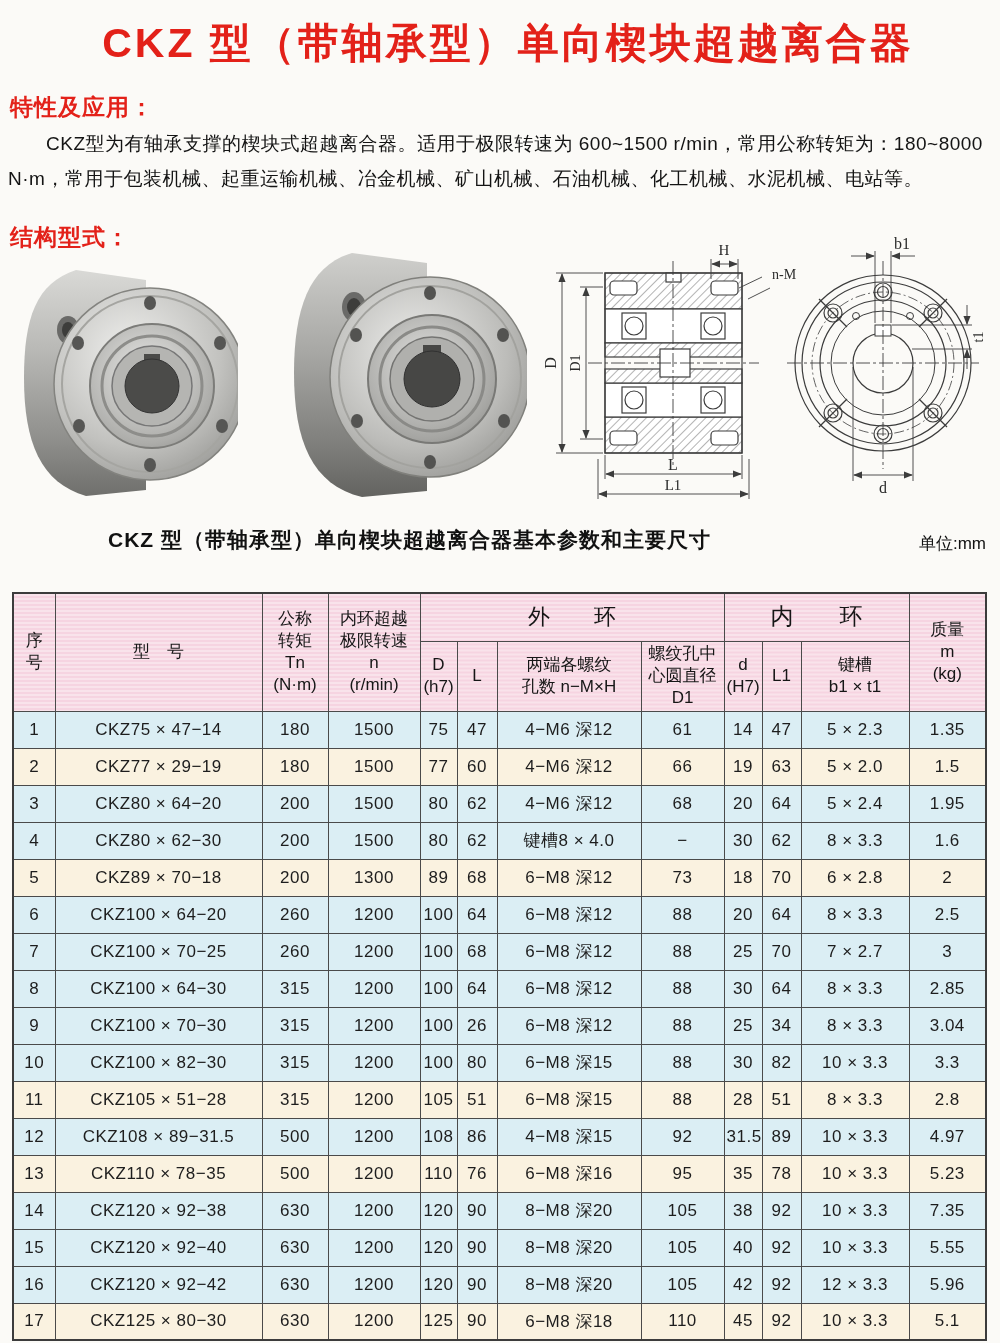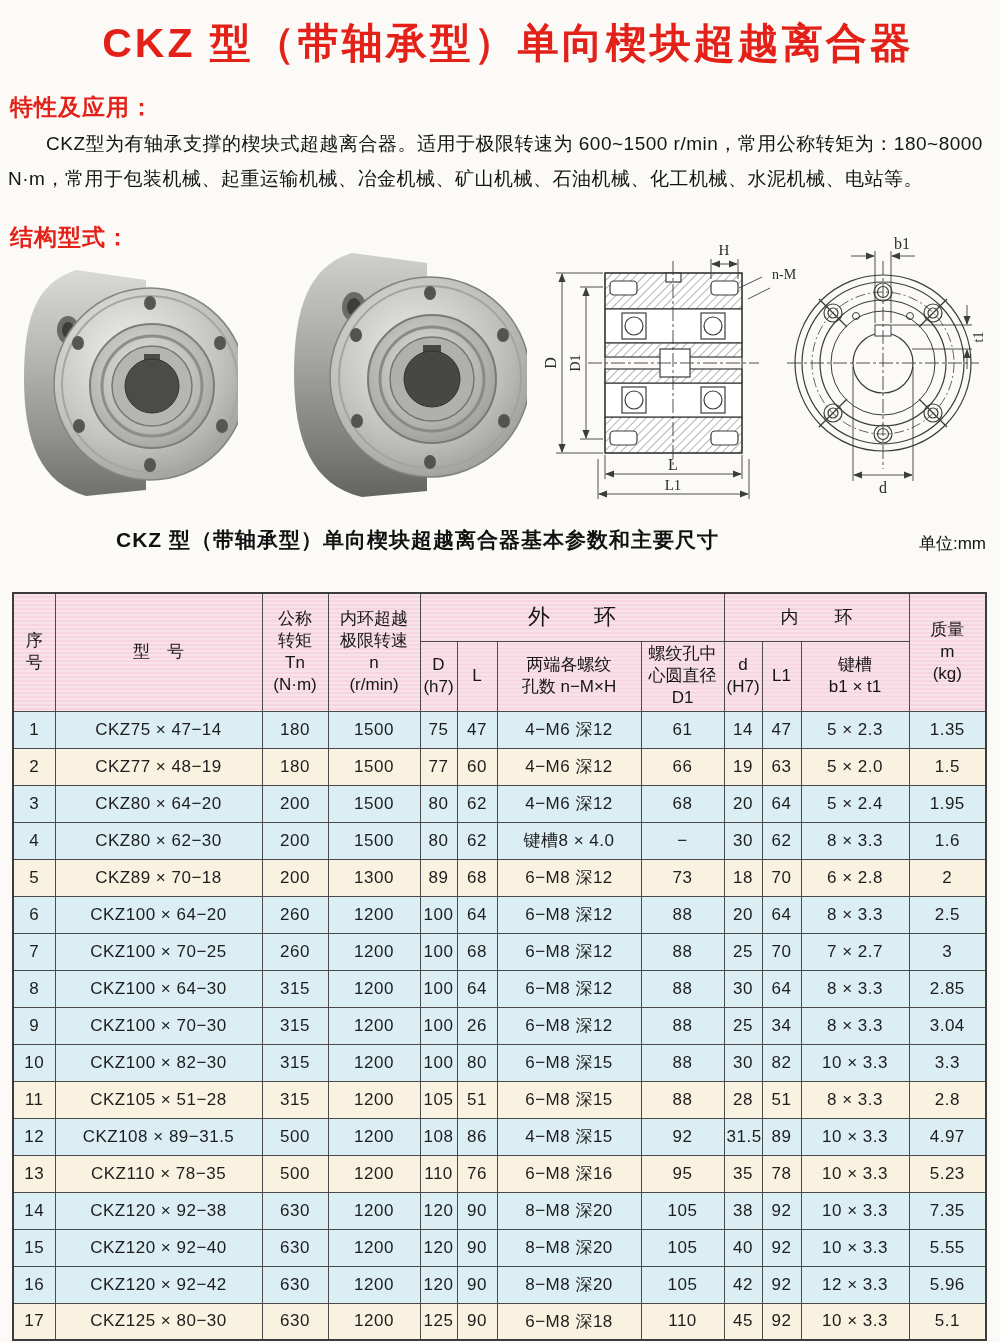--- a/index.html
+++ b/index.html
@@ -20,21 +20,21 @@
   }
   #features-heading{top:92px;}
   #structure-heading{top:222px;}
   .features-text{
     position:absolute;top:126px;left:8px;width:984px;
     font-size:19px;line-height:1.85;text-indent:2em;color:#141414;
     letter-spacing:0.5px;
   }
   .table-title{
     position:absolute;top:526px;left:108px;
-    font-size:21px;font-weight:bold;color:#111;letter-spacing:1px;margin-left:8px;
+    font-size:21px;font-weight:bold;color:#111;letter-spacing:1px;
   }
   .unit-label{
     position:absolute;top:532px;right:14px;
     font-size:17px;color:#111;
   }
   svg text{font-family:"Liberation Serif","DejaVu Serif",serif;}
   
   table.params{
     position:absolute;left:12px;top:592px;width:973px;
     border-collapse:collapse;table-layout:fixed;
@@ -320,21 +320,21 @@
       <th rowspan="2">型　号</th>
       <th rowspan="2">公称
 转矩
 Tn
 (N·m)</th>
       <th rowspan="2">内环超越
 极限转速
 n
 (r/min)</th>
       <th colspan="4" style="font-size:22px;">外　　环</th>
-      <th colspan="3" style="font-size:18px;margin-top:20px;">内　　环</th>
+      <th colspan="3" style="font-size:23px;margin-top:20px;">内　　环</th>
       <th rowspan="2">质量
 m
 (kg)</th>
     </tr>
     <tr>
       <th>D
 (h7)</th>
       <th>L</th>
       <th>两端各螺纹
 孔数 n−M×H</th>
@@ -358,21 +358,21 @@
         <td>47</td>
         <td>4−M6 深12</td>
         <td>61</td>
         <td>14</td>
         <td>47</td>
         <td>5 × 2.3</td>
         <td>1.35</td>
       </tr>
       <tr class="row-cream">
         <td>2</td>
-        <td class="model-cell">CKZ77 × 48−19</td>
+        <td class="model-cell">CKZ77 × 29−19</td>
         <td>180</td>
         <td>1500</td>
         <td>77</td>
         <td>60</td>
         <td>4−M6 深12</td>
         <td>66</td>
         <td>19</td>
         <td>63</td>
         <td>5 × 2.0</td>
         <td>1.5</td>

